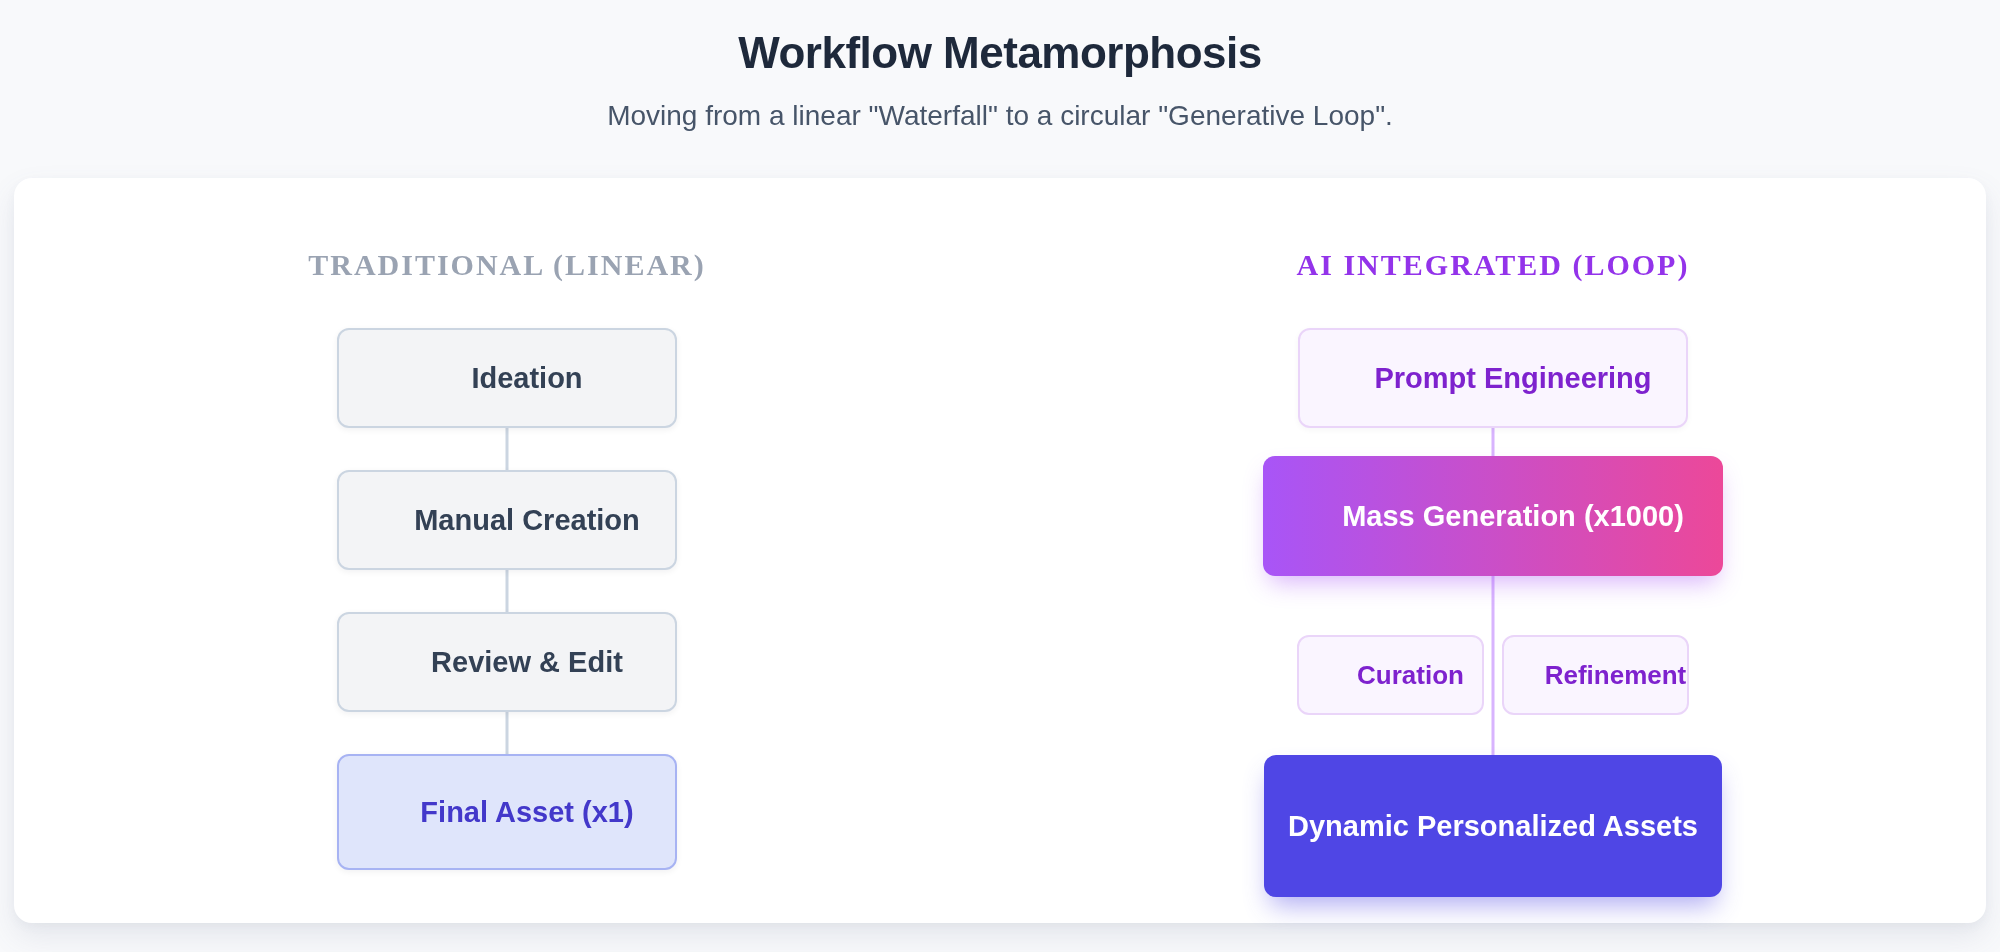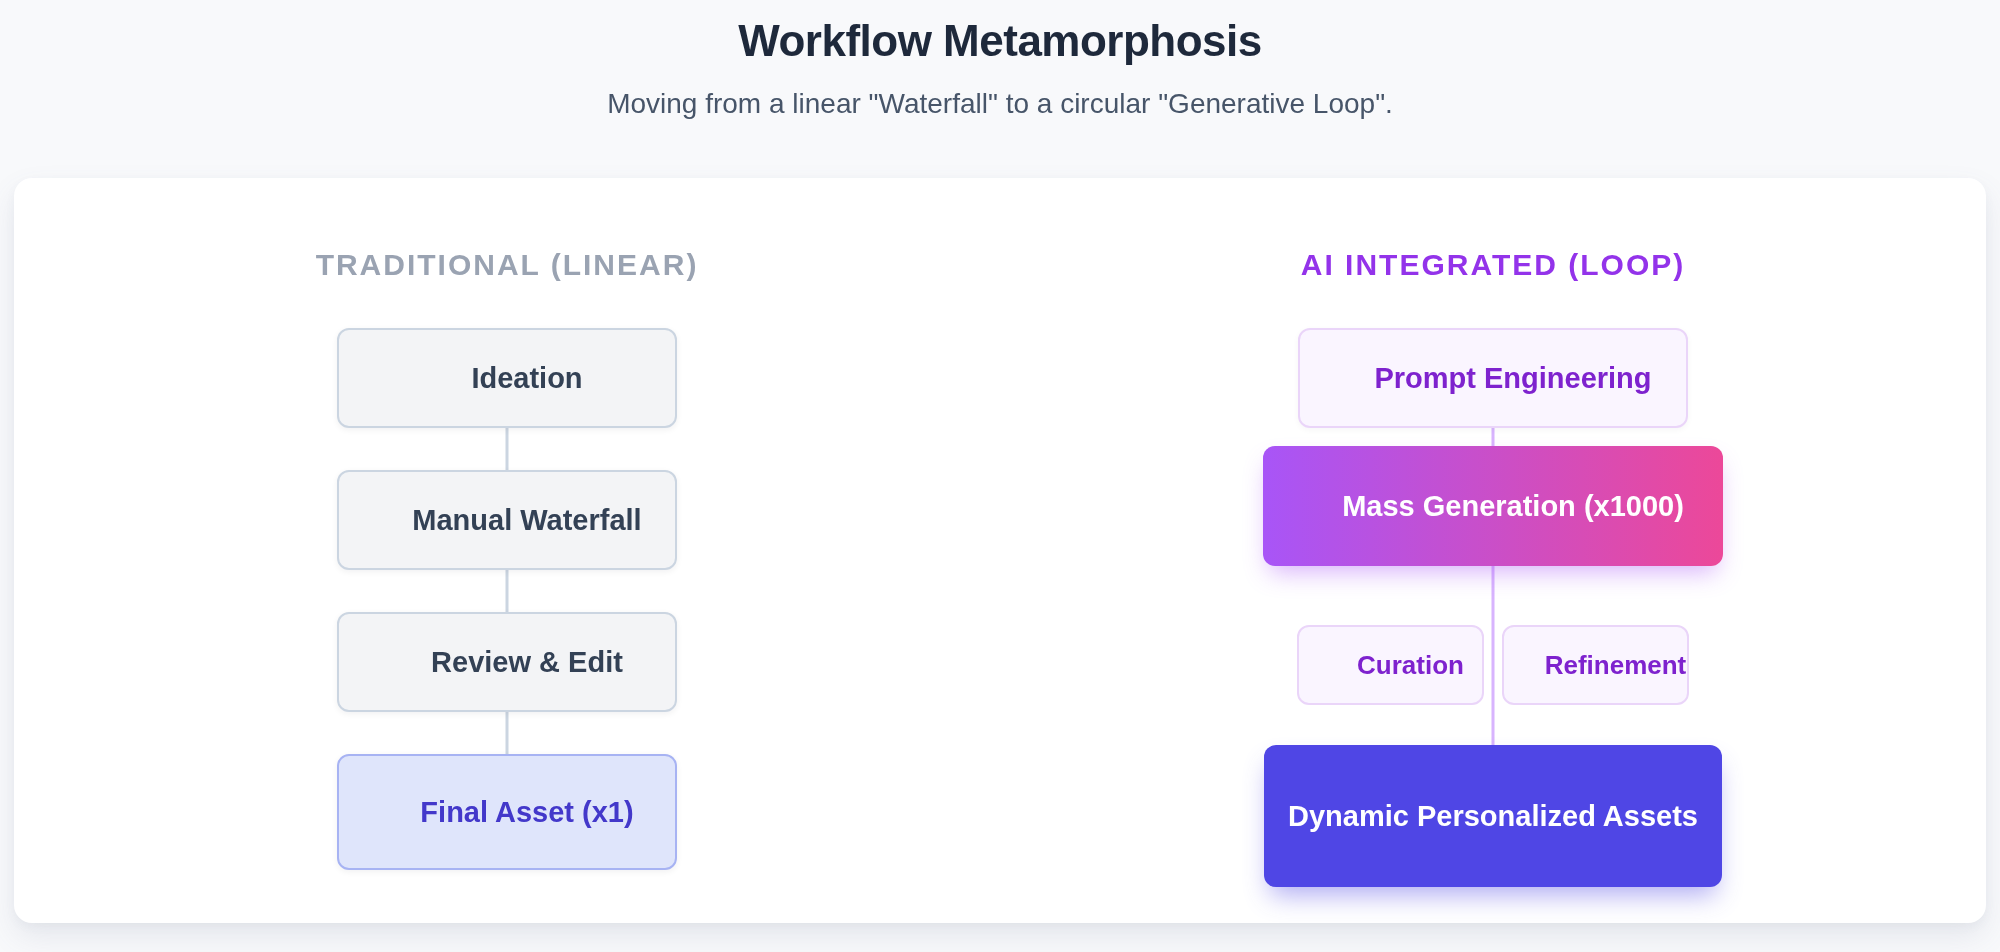--- a/index.html
+++ b/index.html
@@ -8,21 +8,21 @@
     width: 2000px; height: 952px;
     background: #f8f9fb;
     font-family: "Liberation Sans", sans-serif;
     overflow: hidden;
   }
   .page { position: relative; width: 2000px; height: 952px; }
 
   
   .page-header { text-align: center; padding-top: 16px; }
   .page-title {
-    margin: 0;
+    margin: 12px;
     font-size: 44px;
     font-weight: 800;
     color: #1e293b;
     letter-spacing: -0.5px;
   }
   .page-subtitle {
     margin: 22px 0 0;
     font-size: 28px;
     color: #475569;
   }
@@ -42,20 +42,21 @@
     flex-direction: column;
     align-items: center;
     padding-top: 70px;
   }
   .col-header {
     margin: 0 0 46px;
     font-size: 30px;
     font-weight: bold;
     letter-spacing: 2px;
     text-transform: uppercase;
+    font-family: Liberation Serif, serif;
   }
   .col-header.traditional { color: #9aa3b2; }
   .col-header.ai { color: #9333ea; }
 
   
   .flow { position: relative; display: flex; flex-direction: column; align-items: center; }
   .flow-line {
     position: absolute;
     left: 50%;
     transform: translateX(-50%);
@@ -93,21 +94,21 @@
     font-size: 29px;
     box-shadow: 0 2px 6px rgba(15,23,42,0.06);
   }
   .node.prompt {
     width: 390px; height: 100px;
     background: #faf5ff;
     border: 2px solid #ead5f9;
     color: #7e22ce;
     font-size: 29px;
     box-shadow: 0 2px 6px rgba(15,23,42,0.04);
-    margin-bottom: 18px;
+    margin-bottom: 28px;
   }
   .node.generation {
     width: 460px; height: 120px;
     background: linear-gradient(90deg, #a855f7, #ec4899);
     color: #ffffff;
     font-size: 29px;
     margin-bottom: 59px;
     box-shadow: 0 12px 24px -6px rgba(168,85,247,0.45);
   }
   .pair {
@@ -144,21 +145,21 @@
     <p class="page-subtitle">Moving from a linear "Waterfall" to a circular "Generative Loop".</p>
   </header>
 
   <div class="card">
 
     <section class="col">
       <h2 class="col-header traditional">TRADITIONAL (LINEAR)</h2>
       <div class="flow">
         <div class="flow-line gray"></div>
         <div class="node gray">Ideation</div>
-        <div class="node gray">Manual Waterfall</div>
+        <div class="node gray">Manual Creation</div>
         <div class="node gray">Review &amp; Edit</div>
         <div class="node final">Final Asset (x1)</div>
       </div>
     </section>
 
     <section class="col">
       <h2 class="col-header ai">AI INTEGRATED (LOOP)</h2>
       <div class="flow">
         <div class="flow-line purple"></div>
         <div class="node prompt">Prompt Engineering</div>

